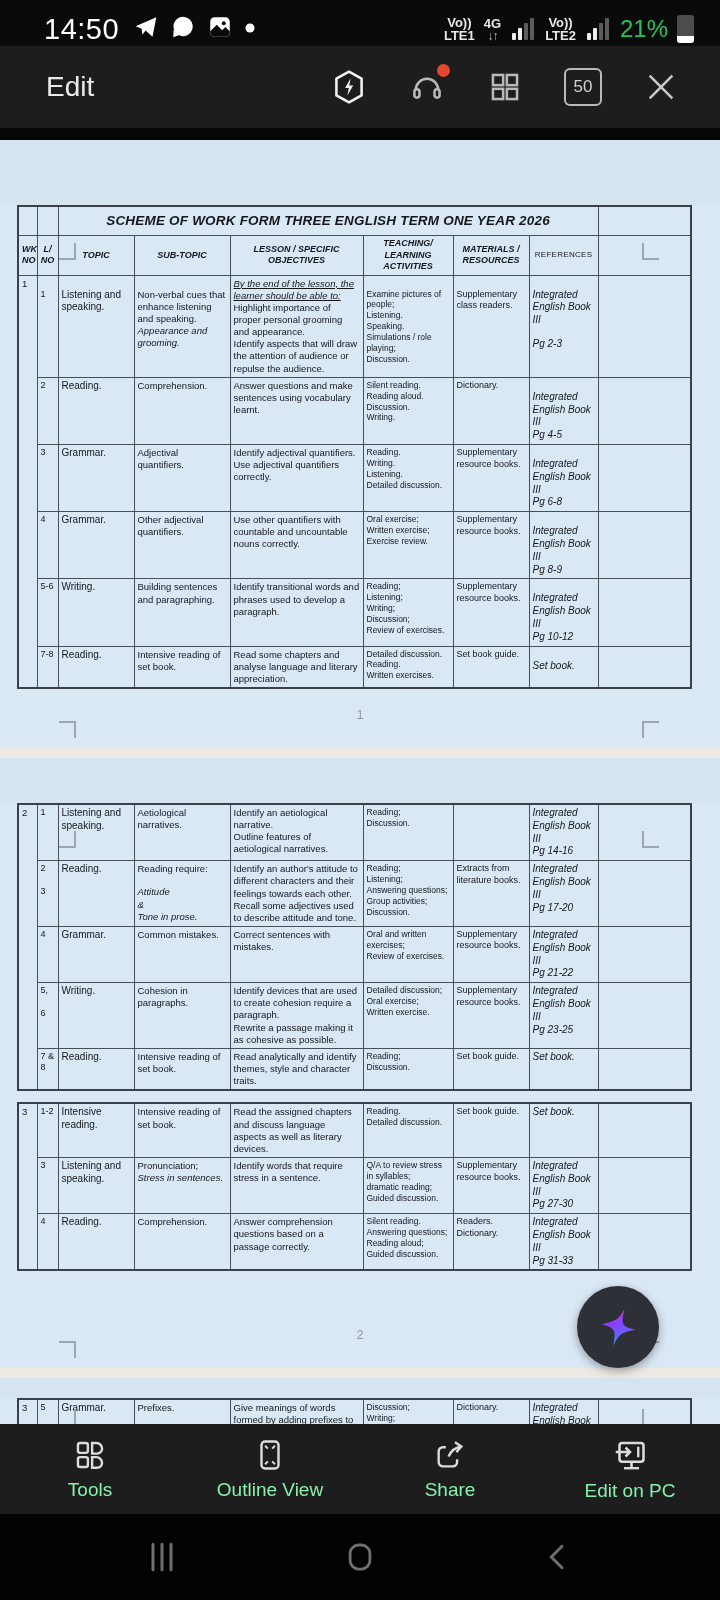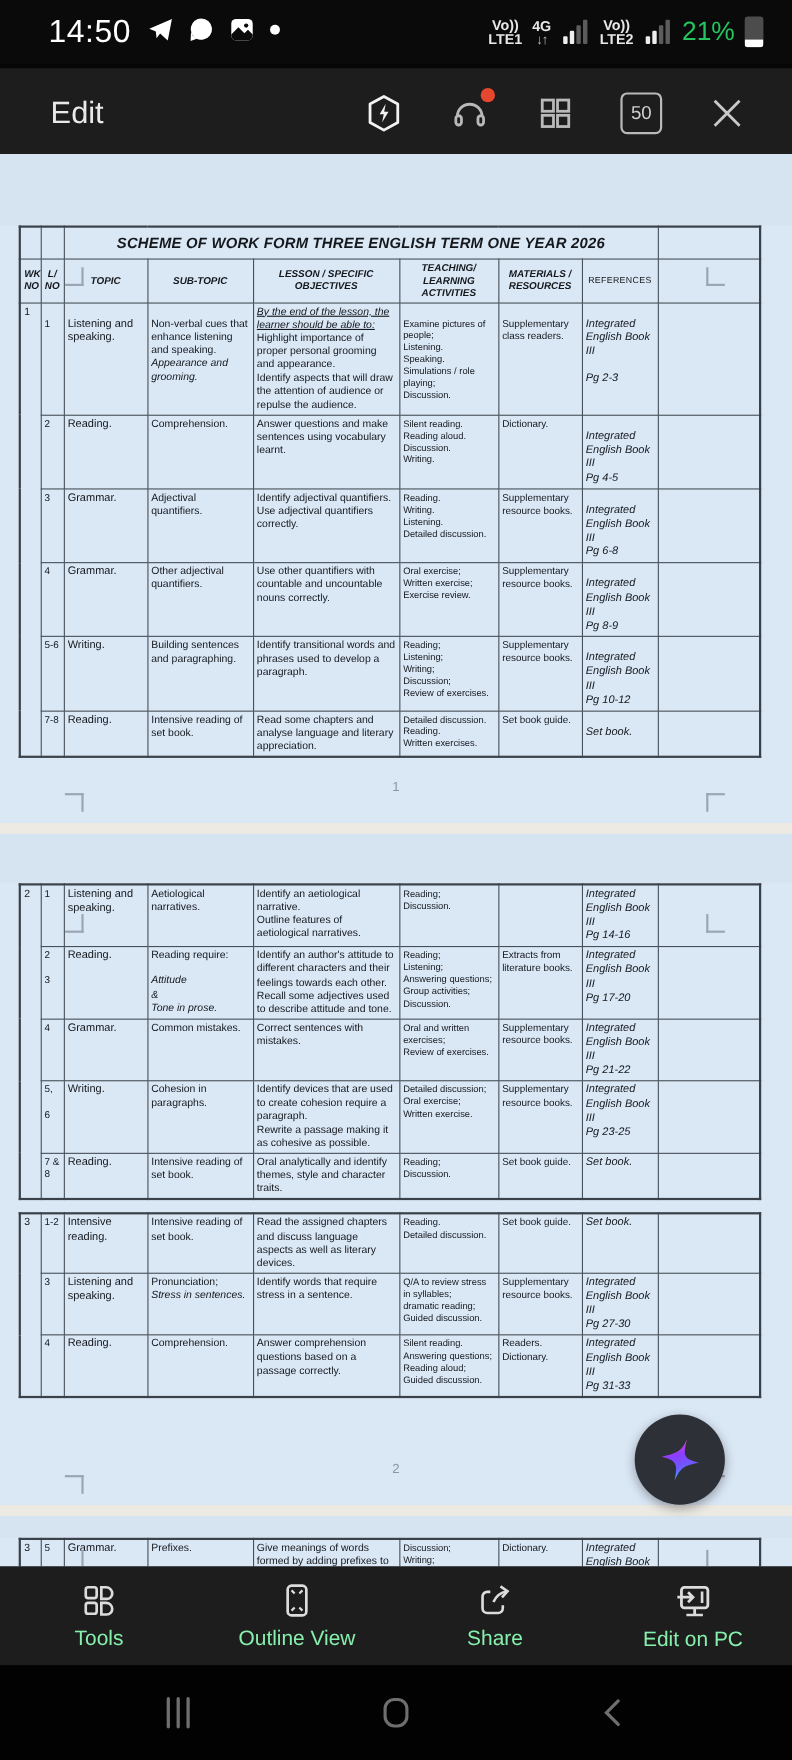--- a/index.html
+++ b/index.html
@@ -17,21 +17,21 @@
   .sb-stack .b{font-size:13px;font-weight:bold;}
   .sb-stack .arr{font-size:12px;color:#bdbdbd;letter-spacing:-1px;}
   .sig{display:flex;align-items:flex-end;gap:2px;height:22px;margin:0 2px;}
   .sig span{width:4px;background:#5c5c5c;border-radius:1px;}
   .sig .on{background:#eee;}
   .sb-batt-pct{font-size:24px;color:#22c55e;}
   .batt{width:17px;height:28px;border-radius:3px;background:#4c4c4c;position:relative;overflow:hidden;}
   .batt .lvl{position:absolute;left:0;right:0;bottom:0;height:26%;background:#fff;}
 
   
-  .app-bar{position:absolute;top:62px;left:0;width:720px;height:82px;background:#1d1d1e;
+  .app-bar{position:absolute;top:46px;left:0;width:720px;height:82px;background:#1d1d1e;
     display:flex;align-items:center;justify-content:space-between;}
   .ab-title{color:#e9e9e9;font-size:28px;margin-left:46px;}
   .ab-icons{margin-left:auto;display:flex;align-items:center;gap:40px;margin-right:40px;}
   .ab-btn{position:relative;width:38px;height:38px;display:flex;align-items:center;justify-content:center;}
   .red-dot{position:absolute;top:-4px;right:-4px;width:13px;height:13px;border-radius:50%;background:#e8472f;}
   .badge50{width:34px;height:34px;border:2.5px solid #b9b9b9;border-radius:6px;
     display:flex;align-items:center;justify-content:center;color:#cfcfcf;font-size:17px;}
 
   
   .doc-viewport{position:absolute;top:140px;left:0;width:720px;height:1284px;
@@ -559,21 +559,21 @@
                 <div class="line">7 &amp;</div>
                 <div class="line">8</div>
               </td>
               <td class="cell-topic">
                 <div class="line">Reading.</div>
               </td>
               <td class="cell-sub">
                 <div class="line">Intensive reading of set book.</div>
               </td>
               <td class="cell-obj">
-                <div class="line">Oral analytically and identify themes, style and character traits.</div>
+                <div class="line">Read analytically and identify themes, style and character traits.</div>
               </td>
               <td class="cell-act">
                 <div class="line">Reading;</div>
                 <div class="line">Discussion.</div>
               </td>
               <td class="cell-mat">
                 <div class="line">Set book guide.</div>
               </td>
               <td class="cell-ref">
                 <div class="line it">Set book.</div>

